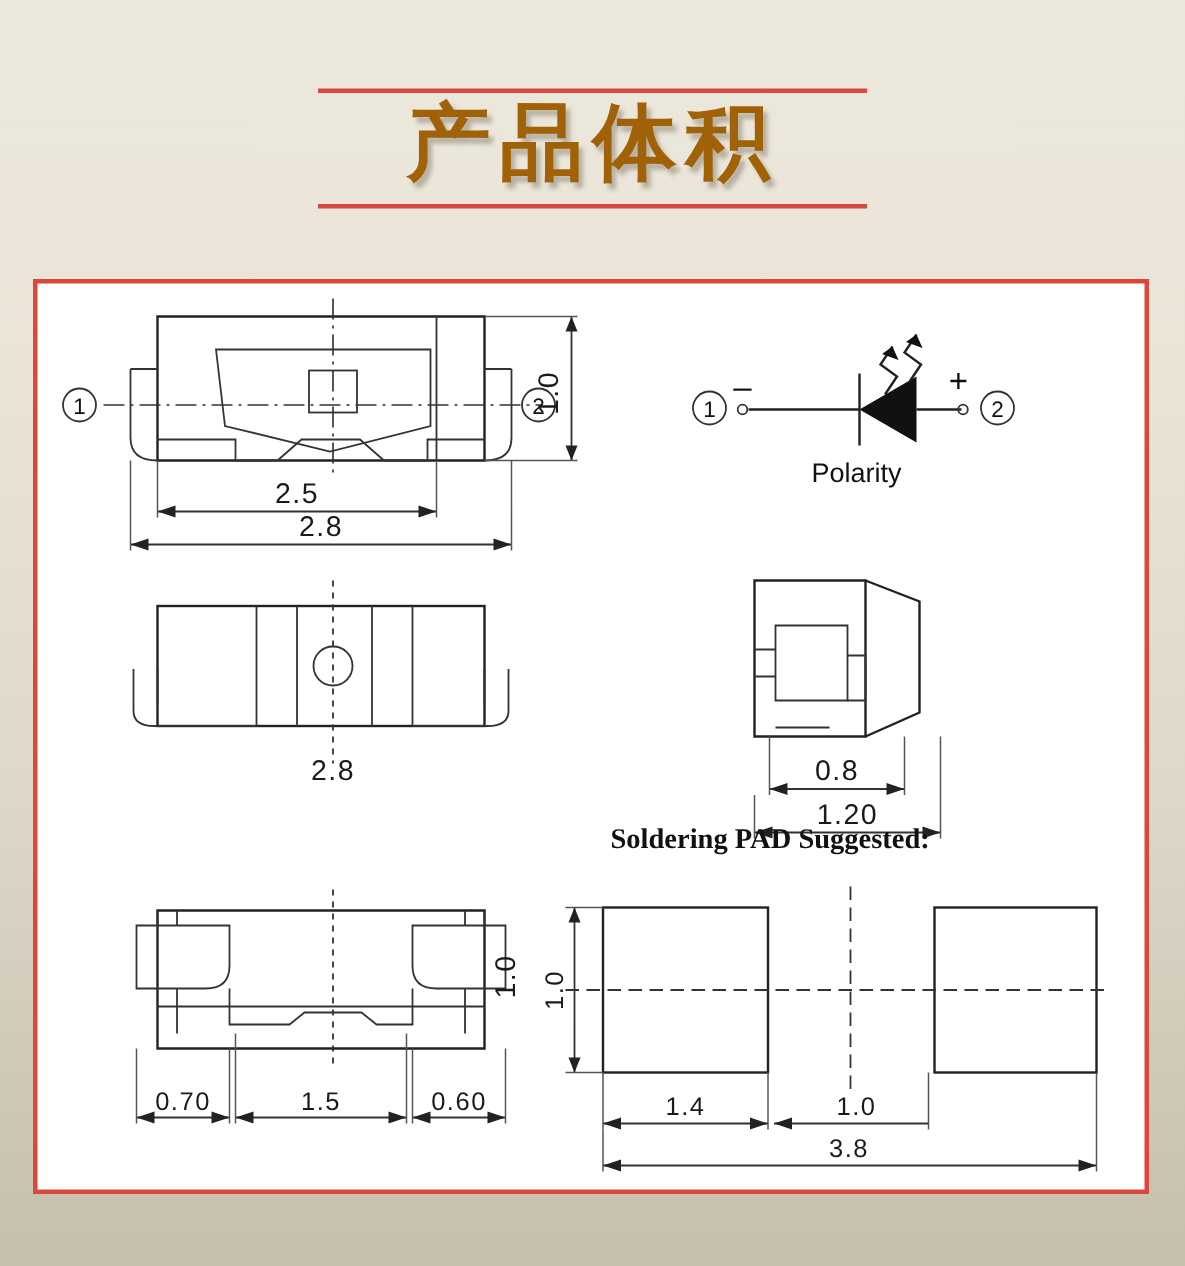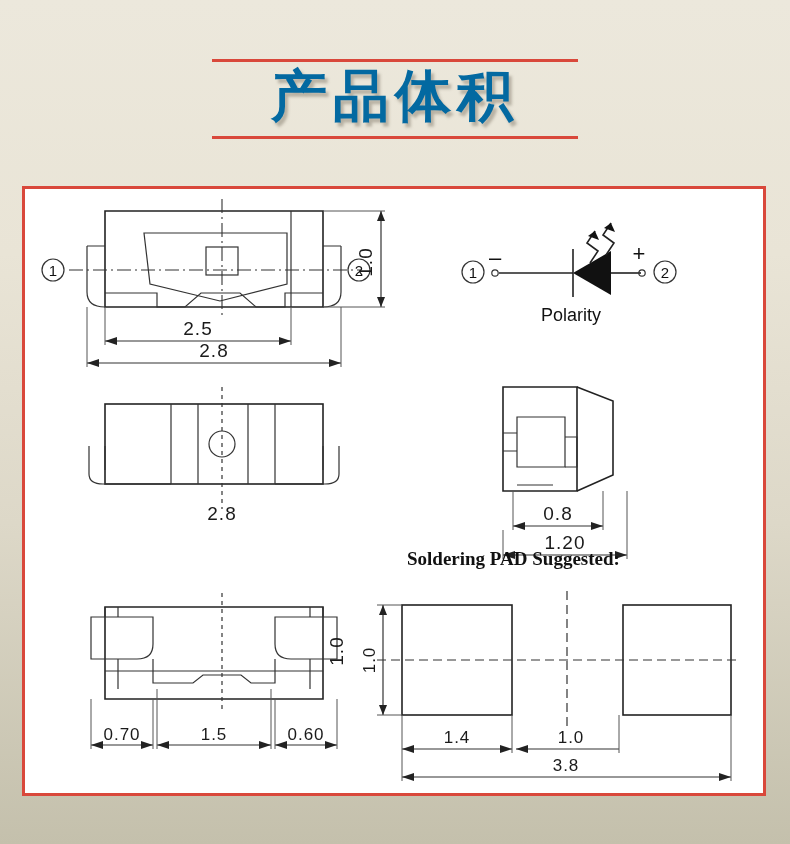--- a/index.html
+++ b/index.html
@@ -38,21 +38,21 @@
   .title-text {
     position: absolute;
     left: 0;
     top: 62px;
     width: 790px;
     text-align: center;
     font-family: "DejaVu Sans", "Liberation Sans", sans-serif;
     font-size: 56px;
     font-weight: bold;
     letter-spacing: 6px;
-    color: #0369a1;
+    color: #a16207;
     text-shadow: 3px 4px 3px rgba(120,110,95,0.45);
     line-height: 68px;
   }
   
   .panel {
     position: absolute;
     left: 22px;
     top: 186px;
     width: 744px;
     height: 610px;

